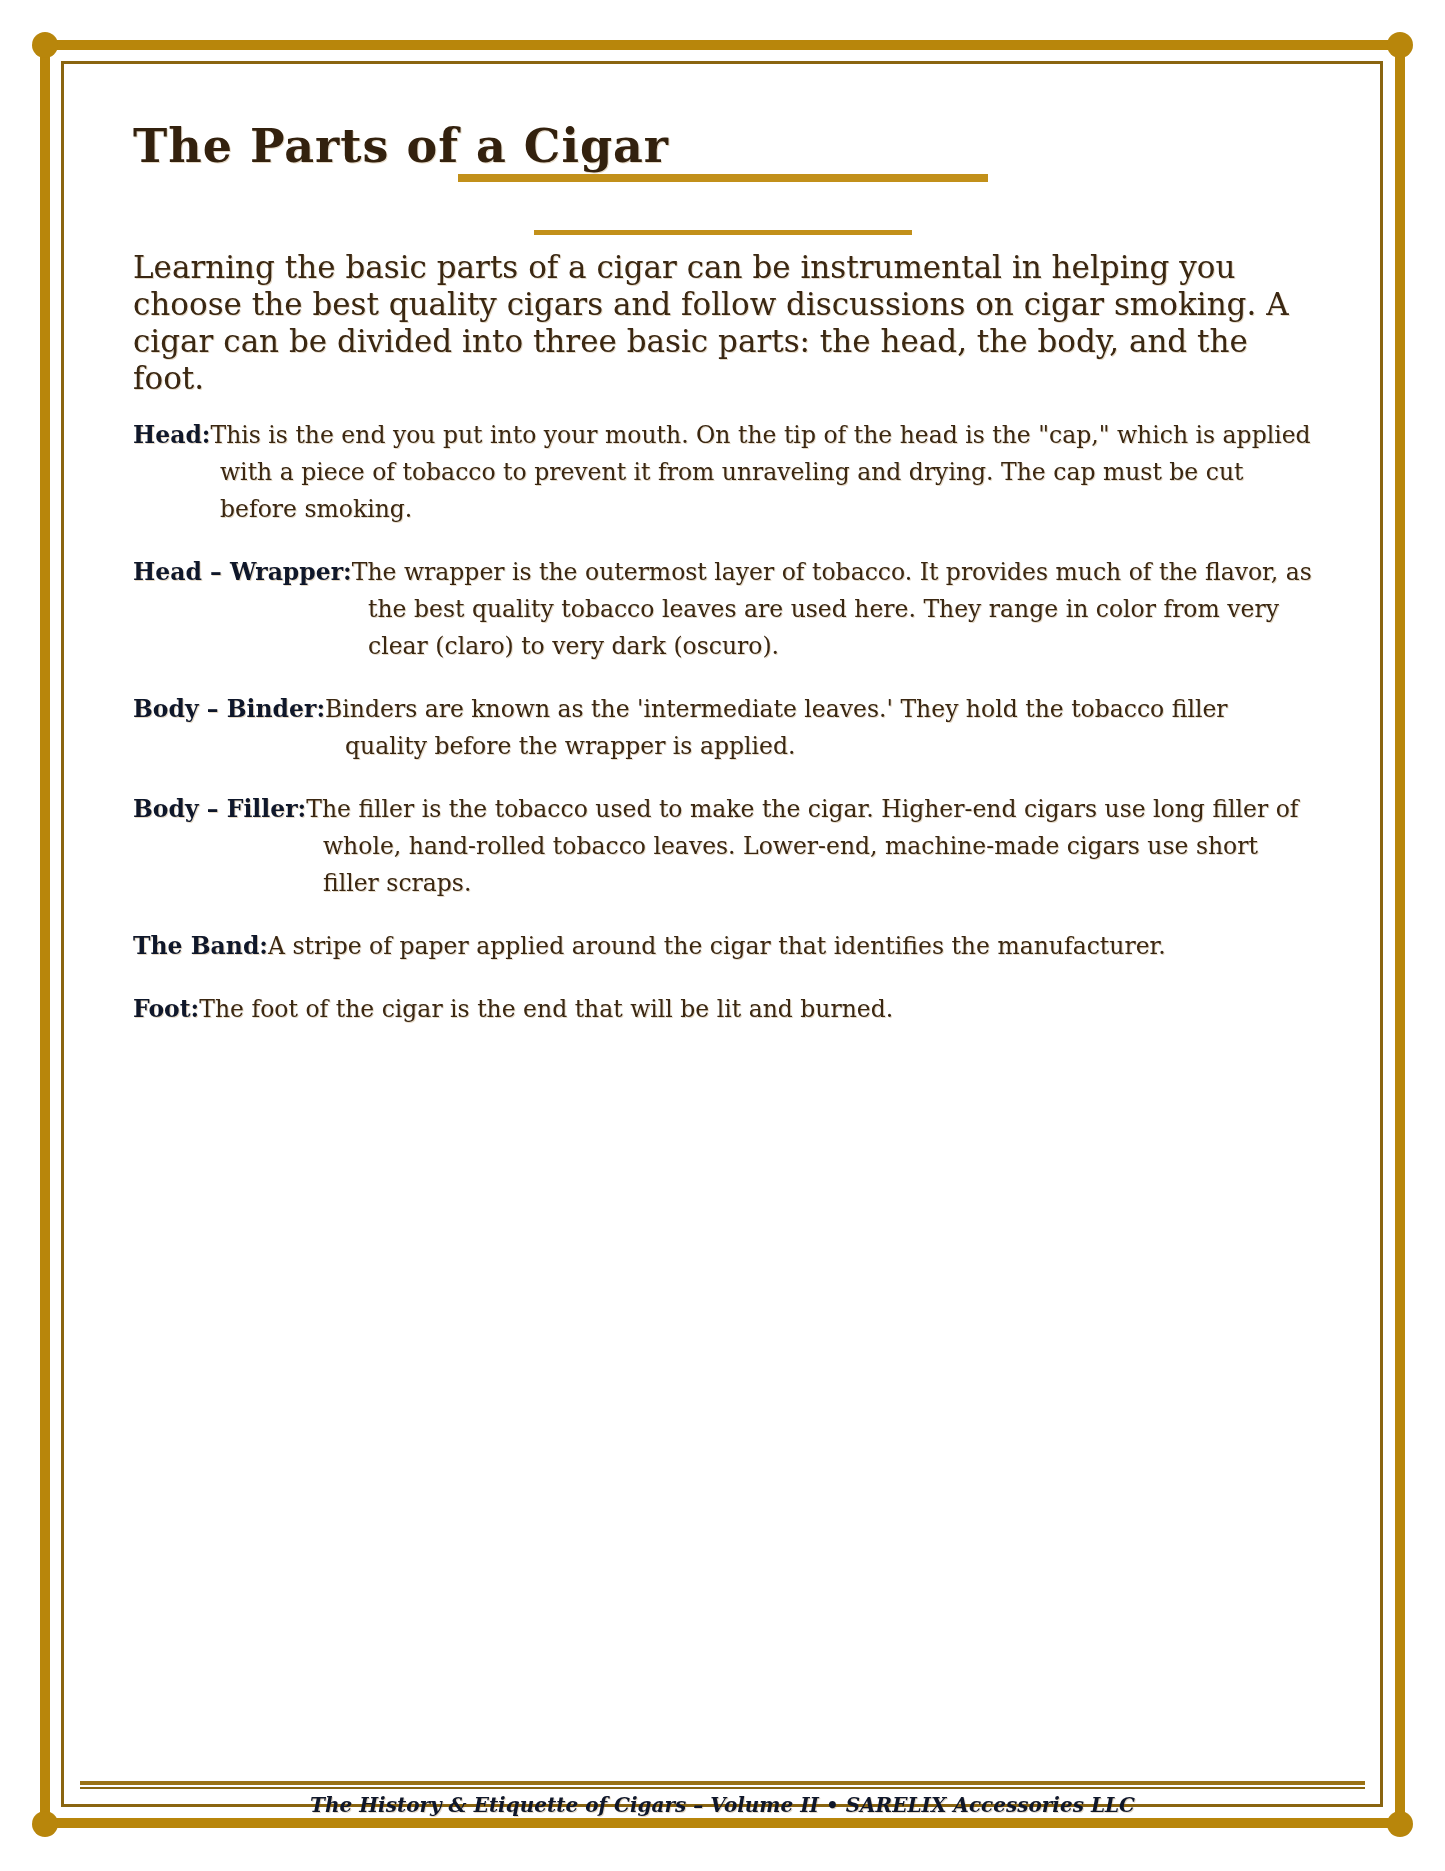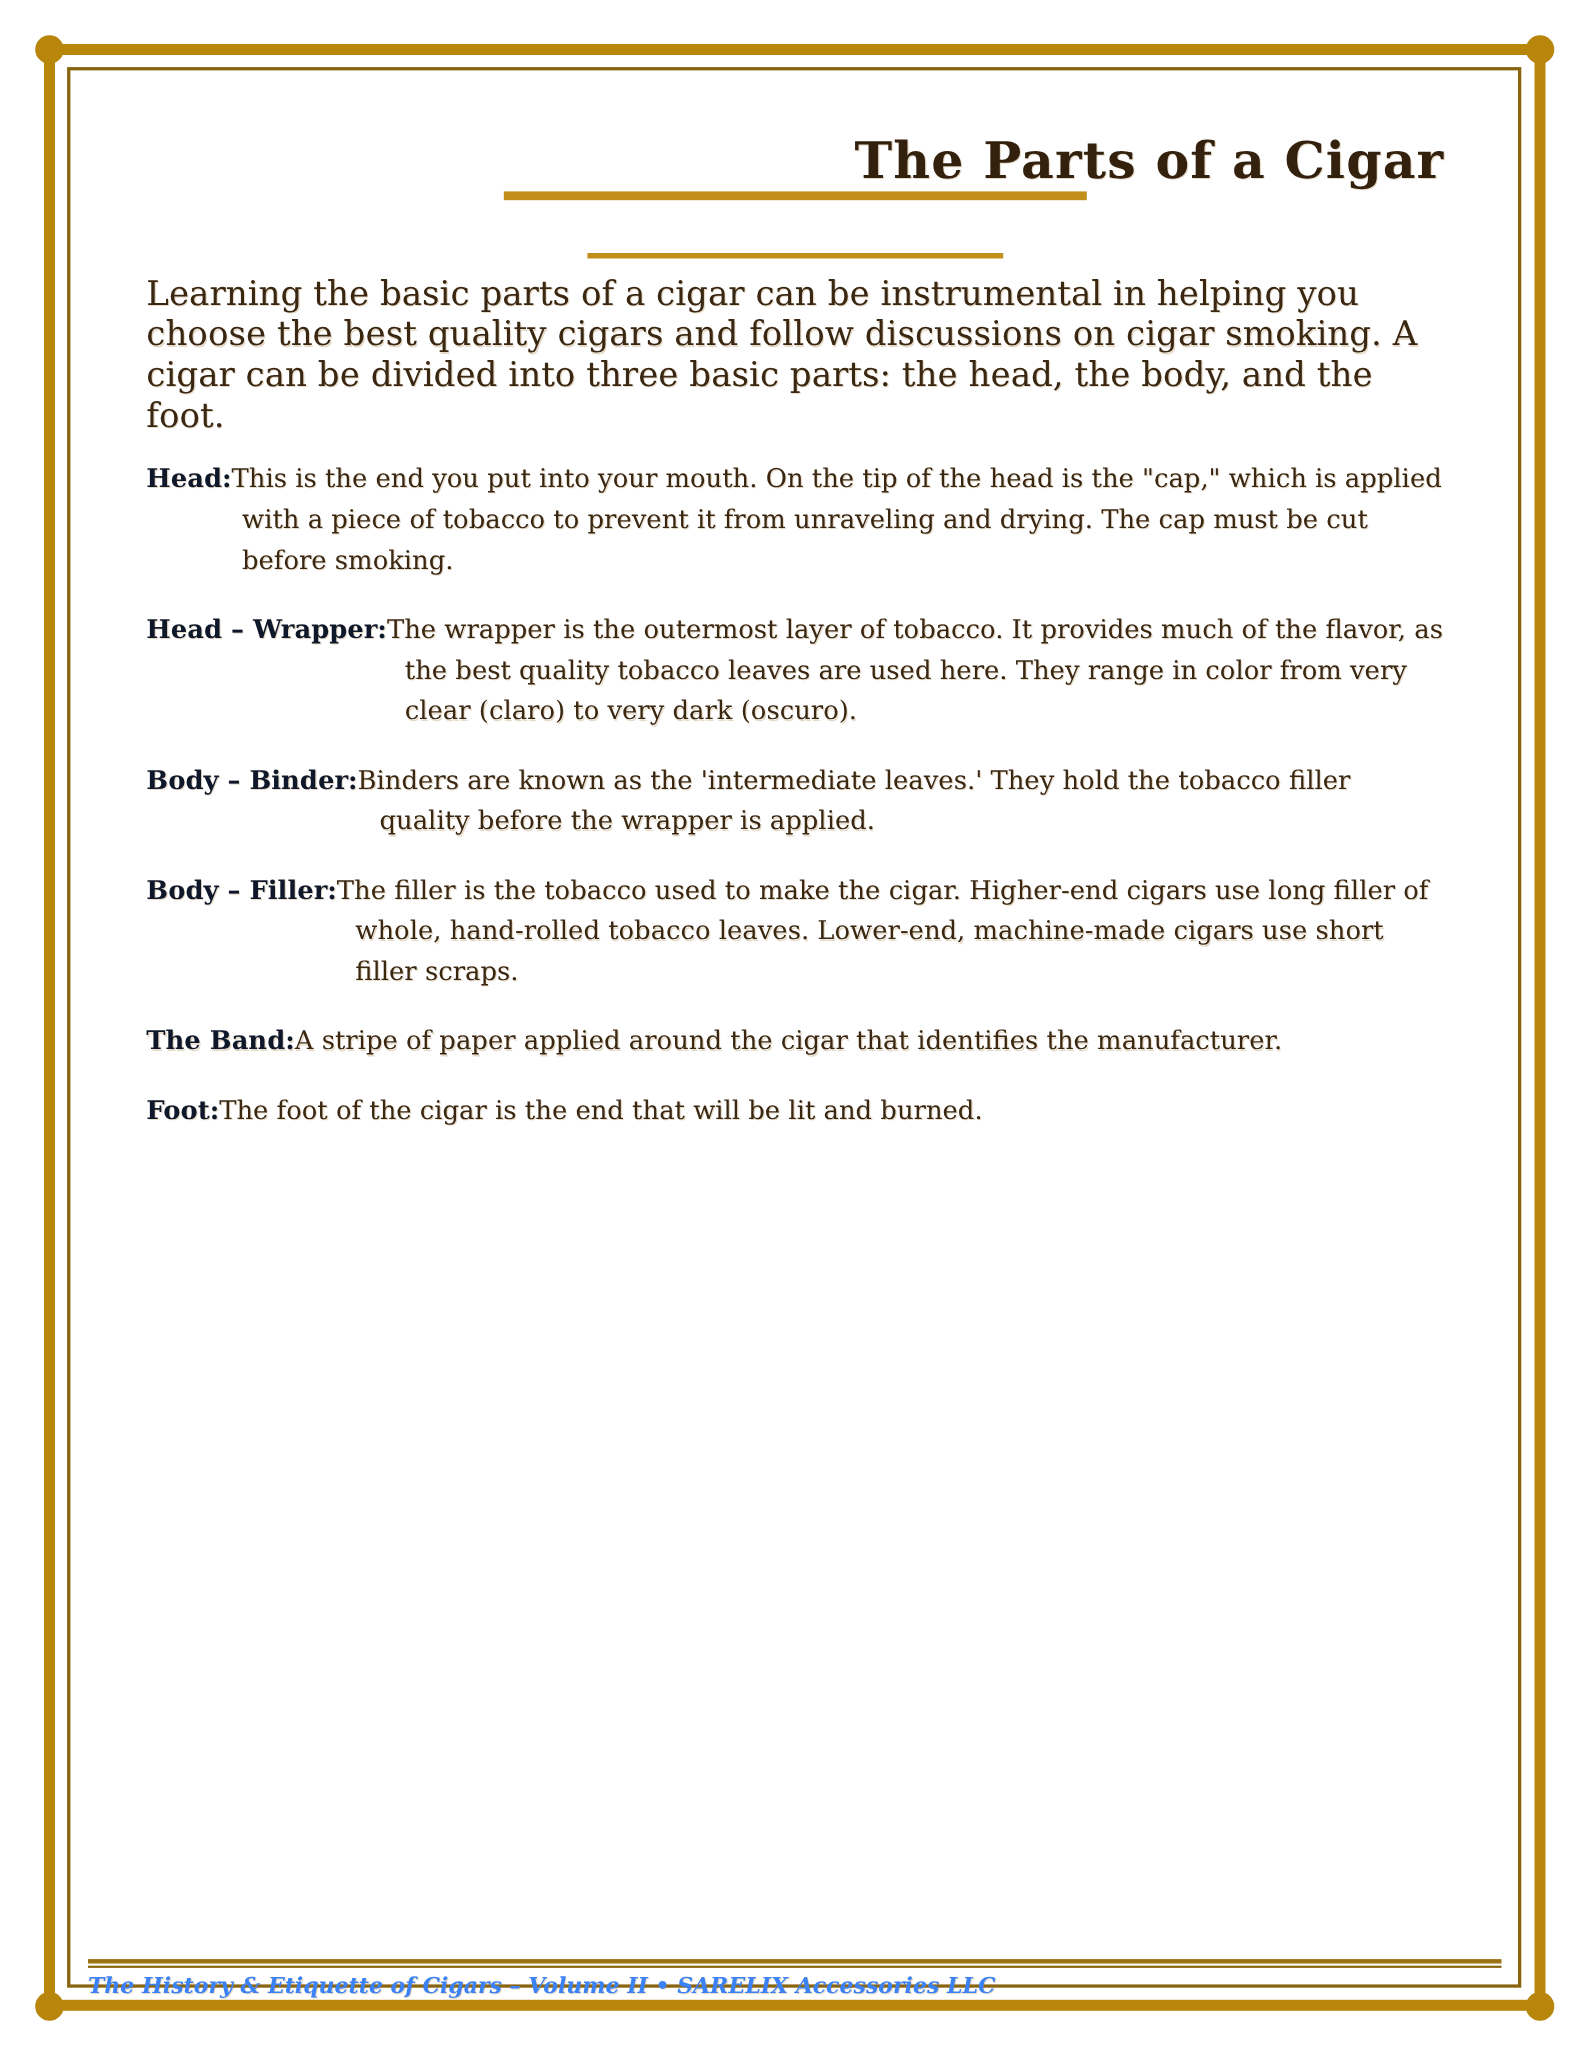--- a/index.html
+++ b/index.html
@@ -39,21 +39,21 @@
   }
   
   .content {
     position: absolute;
     left: 133px; top: 0;
     width: 1180px;
     text-shadow: 1px 1px 0 rgba(150, 105, 30, 0.25);
   }
   .title {
     margin: 118px 0 0 0;
-    text-align: right;
+    text-align: left;
     font-size: 46px;
     line-height: 56px;
     font-weight: bold;
     letter-spacing: 1px;
     color: #33210e;
   }
   .title-underline {
     width: 530px; height: 8px;
     background: #c2901a;
     margin: 0 auto;
@@ -80,25 +80,26 @@
   
   .footer {
     position: absolute;
     left: 80px; right: 80px;
     top: 1781px;
   }
   .footer-rule-thick { height: 4px; background: #9b7113; }
   .footer-rule-thin  { height: 2px; background: #8a6510; margin-top: 2px; }
   .footer-text {
     margin-top: 4px;
+    text-align: center;
     font-size: 20px;
     line-height: 24px;
     font-style: italic;
     font-weight: bold;
-    color: #3b82f6;
+    color: #0f172a;
     text-shadow: 1px 1px 0 rgba(150, 105, 30, 0.25);
     position: relative;
     z-index: 1;
   }
 </style>
 </head>
 <body>
 
 <div class="page">
 

